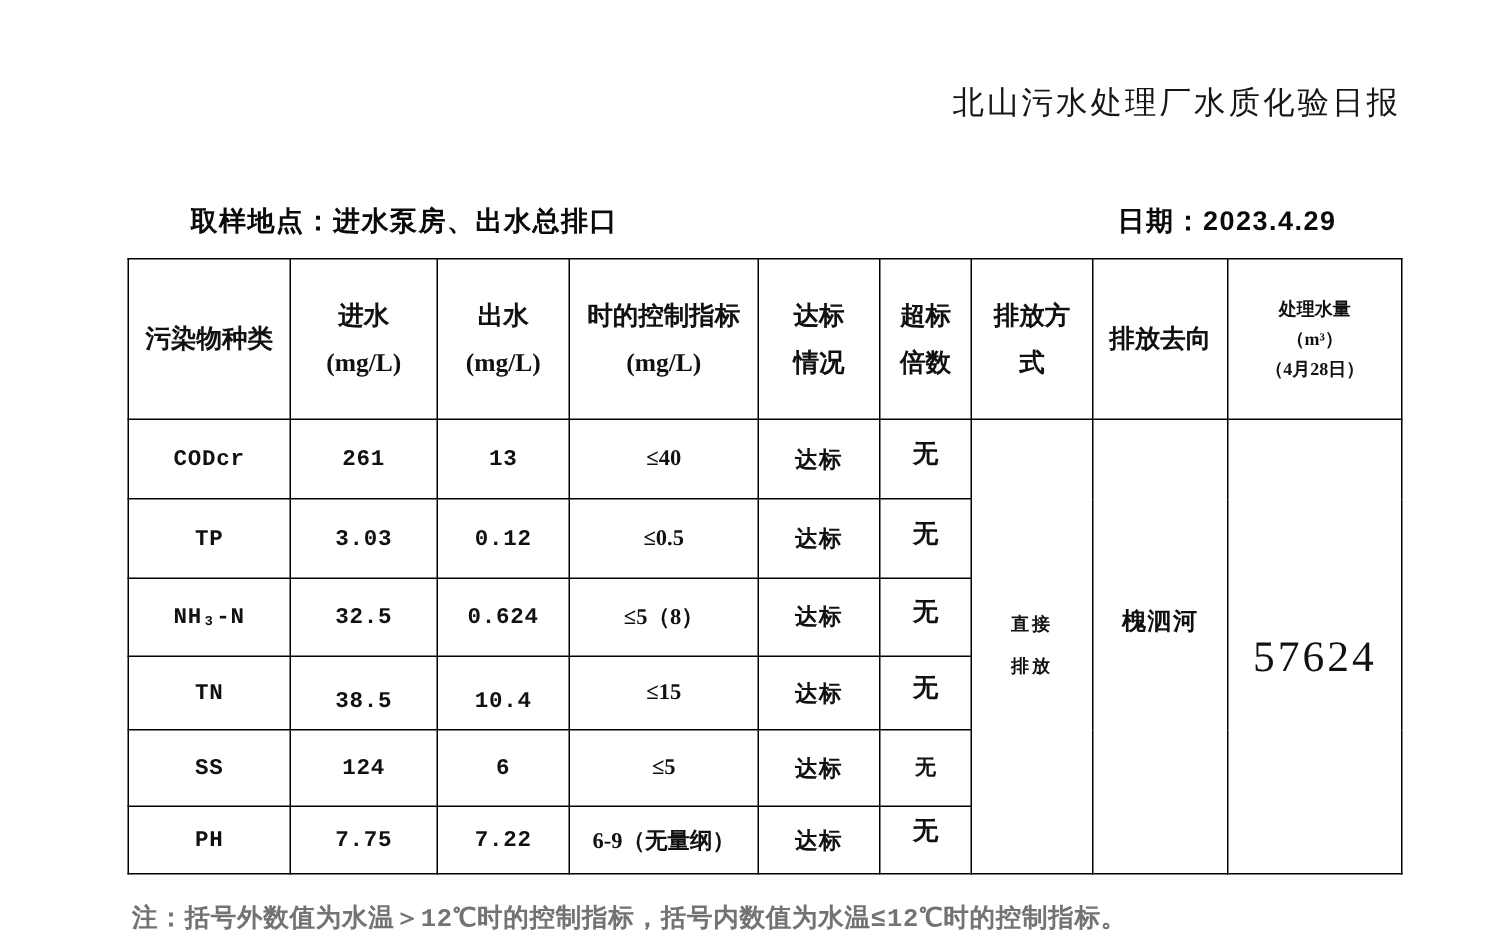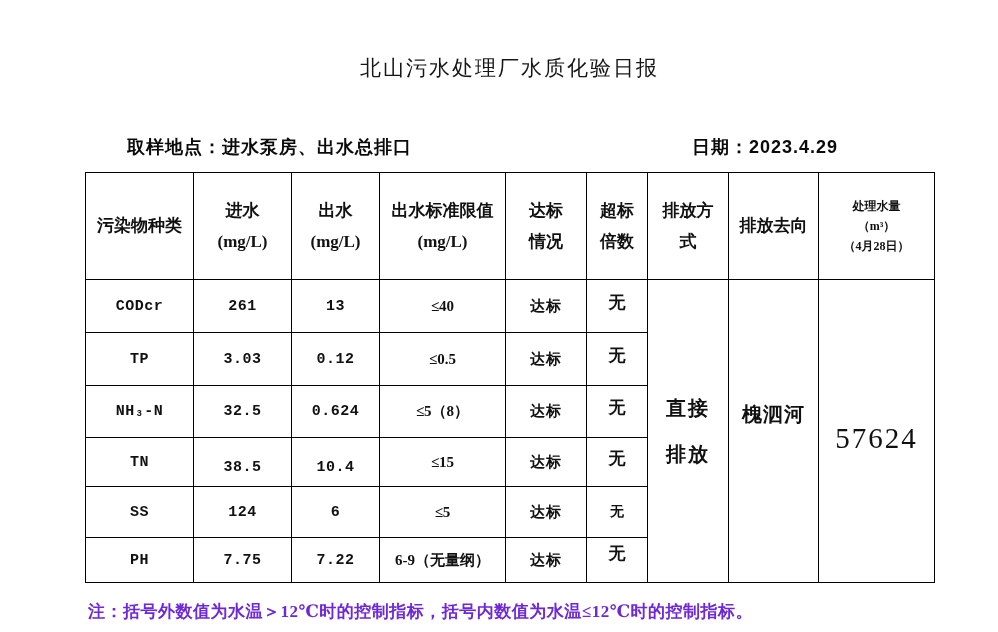--- a/index.html
+++ b/index.html
@@ -8,32 +8,32 @@
     position: relative;
     background: #ffffff;
     overflow: hidden;
     font-family: "Liberation Serif", "DejaVu Serif", serif;
     color: #111111;
   }
   .serif { font-family: "Liberation Serif", "DejaVu Serif", serif; }
 
   .page-title {
     position: absolute; top: 54px; left: 85px; width: 849px;
-    text-align: center;
+    text-align: right;
     font-size: 21px; letter-spacing: 2px;
     color: #161616;
   }
   .meta-sampling {
     position: absolute; top: 135px; left: 127px;
     font-size: 18px; font-weight: bold; letter-spacing: 1px;
     font-family: "Liberation Sans", "DejaVu Sans", sans-serif;
     color: #0a0a0a;
   }
   .meta-date {
-    position: absolute; top: 135px; left: 692px;
+    position: absolute; top: 135px; left: 745px;
     font-size: 18px; font-weight: bold; letter-spacing: 1px;
     font-family: "Liberation Sans", "DejaVu Sans", sans-serif;
     color: #0a0a0a;
   }
 
   table.report-table {
     position: absolute; top: 172px; left: 85px;
     border-collapse: collapse;
     table-layout: fixed;
     width: 849px;
@@ -63,38 +63,39 @@
   }
   td.cell-limit       { font-size: 15px; }
   td.cell-compliance  { font-size: 15px; letter-spacing: 1px; }
   td.cell-exceed      { font-size: 17px; padding-bottom: 8px; }
 
   tr.r4 td.cell-influent, tr.r4 td.cell-effluent { padding-top: 10px; }
   tr.r5 td.cell-exceed { font-size: 14px; padding-bottom: 0; }
   tr.r6 td.cell-exceed { padding-bottom: 14px; }
 
   td.merged-mode {
-    font-size: 20px; letter-spacing: 2px;
+    font-size: 12px; letter-spacing: 2px;
     line-height: 2.3;
     text-align: center;
   }
   td.merged-dest span {
     position: relative; top: -17px;
-    font-size: 20px; letter-spacing: 1px;
+    font-size: 16px; letter-spacing: 1px;
   }
   td.merged-volume span {
     position: relative; top: 7px;
     font-size: 29px; font-weight: normal; letter-spacing: 2px;
   }
 
   .footnote {
     position: absolute; top: 600px; left: 88px;
     font-size: 17px; font-weight: bold;
     letter-spacing: 0.5px;
-    color: #6d28d9;
+    color: #737373;
+    font-family: Liberation Mono, monospace;
   }
 </style>
 </head>
 <body>
 
 <div class="page-title serif">北山污水处理厂水质化验日报</div>
 <div class="meta-sampling">取样地点：进水泵房、出水总排口</div>
 <div class="meta-date">日期：2023.4.29</div>
 
 <table class="report-table">
@@ -109,21 +110,21 @@
       <col style="width:90px">
       <col style="width:116px">
   </colgroup>
   <tbody>
       <tr style="height:107px">
     <th class="col-pollutant">污染物种类</th>
     <th class="pre">进水
 (mg/L)</th>
     <th class="pre">出水
 (mg/L)</th>
-    <th class="pre">出水标准限值
+    <th class="pre">时的控制指标
 (mg/L)</th>
     <th class="pre">达标
 情况</th>
     <th class="pre">超标
 倍数</th>
     <th class="pre">排放方
 式</th>
     <th>排放去向</th>
     <th class="pre col-volume">处理水量
 （m³）

